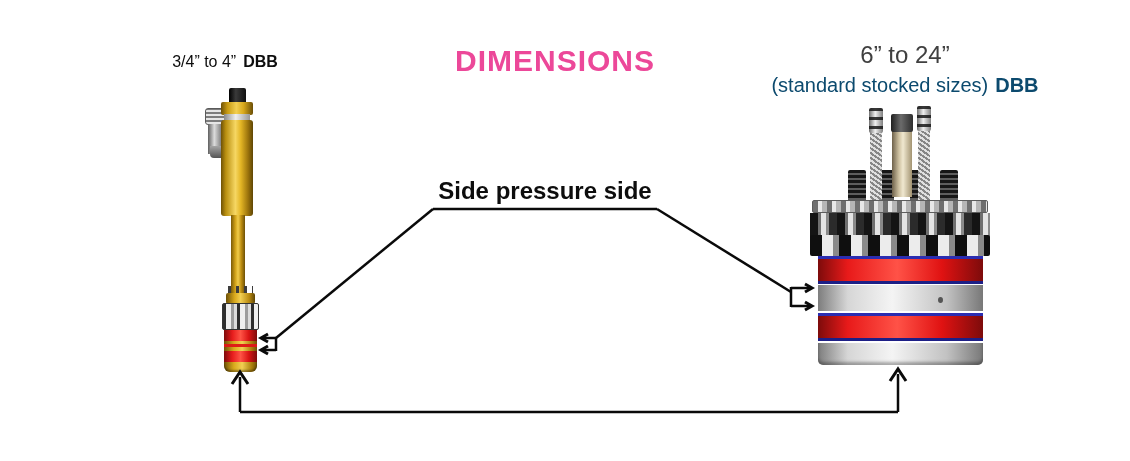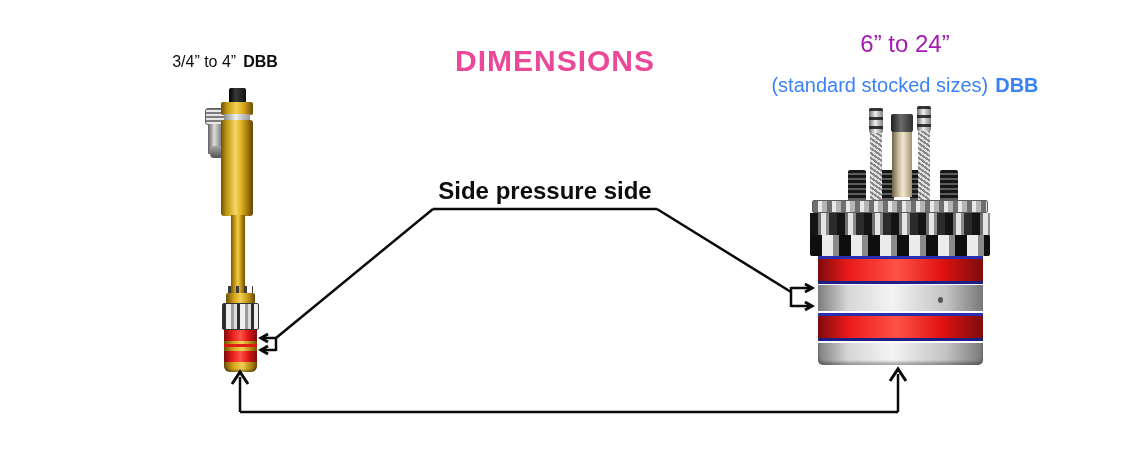--- a/index.html
+++ b/index.html
@@ -13,26 +13,26 @@
   
   .title {
     left:420px; top:44px; width:270px; text-align:center;
     font-size:30px; font-weight:800; letter-spacing:1px; color:#ec4899;
   }
   .label-left {
     left:95px; top:53px; width:260px; text-align:center;
     font-size:16px; font-weight:500; color:#0d0d0d;
   }
   .label-right-1 {
-    left:790px; top:30px; width:230px; text-align:center;
-    font-size:24px; font-weight:500; color:#a21caf;
+    left:790px; top:41px; width:230px; text-align:center;
+    font-size:24px; font-weight:500; color:#404040;
   }
   .label-right-2 {
     left:730px; top:74px; width:350px; text-align:center;
-    font-size:20px; font-weight:400; color:#3b82f6;
+    font-size:20px; font-weight:400; color:#0c4a6e;
   }
   .callout-test {
     left:400px; top:177px; width:290px; text-align:center;
     font-size:24px; font-weight:700; color:#0d0d0d;
   }
   .callout-back {
     left:418px; top:383px; width:290px; text-align:center;
     font-size:24px; font-weight:700; color:#0d0d0d;
   }
   .bold-dbb { font-weight:800; margin-left:7px; }

